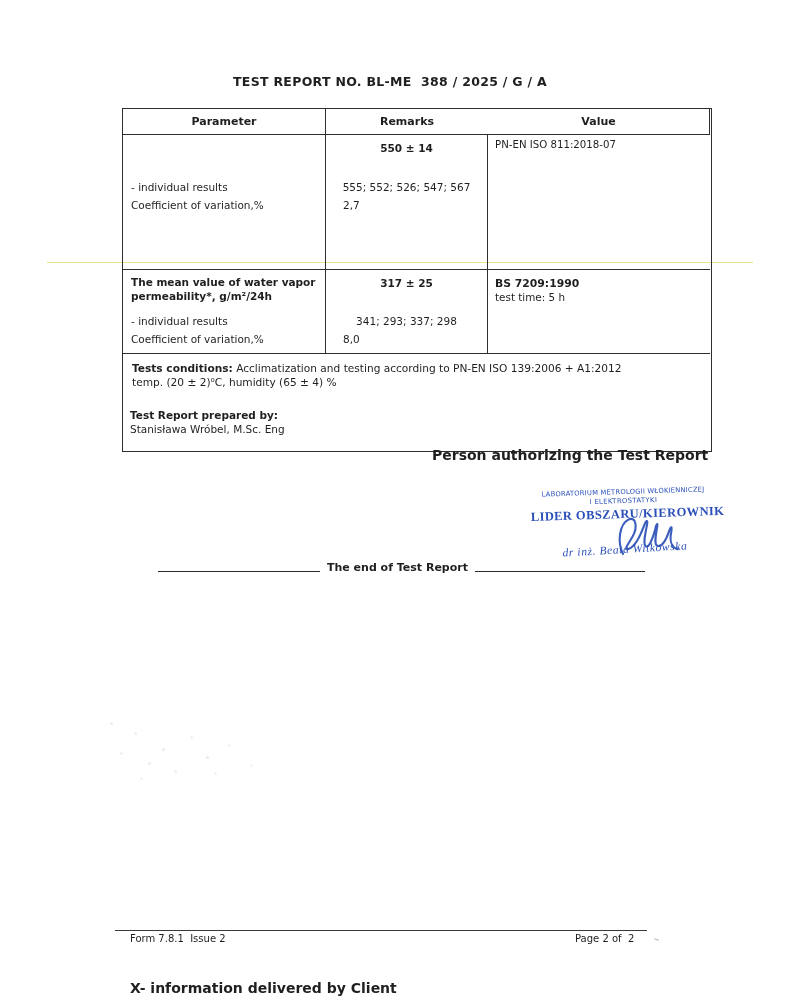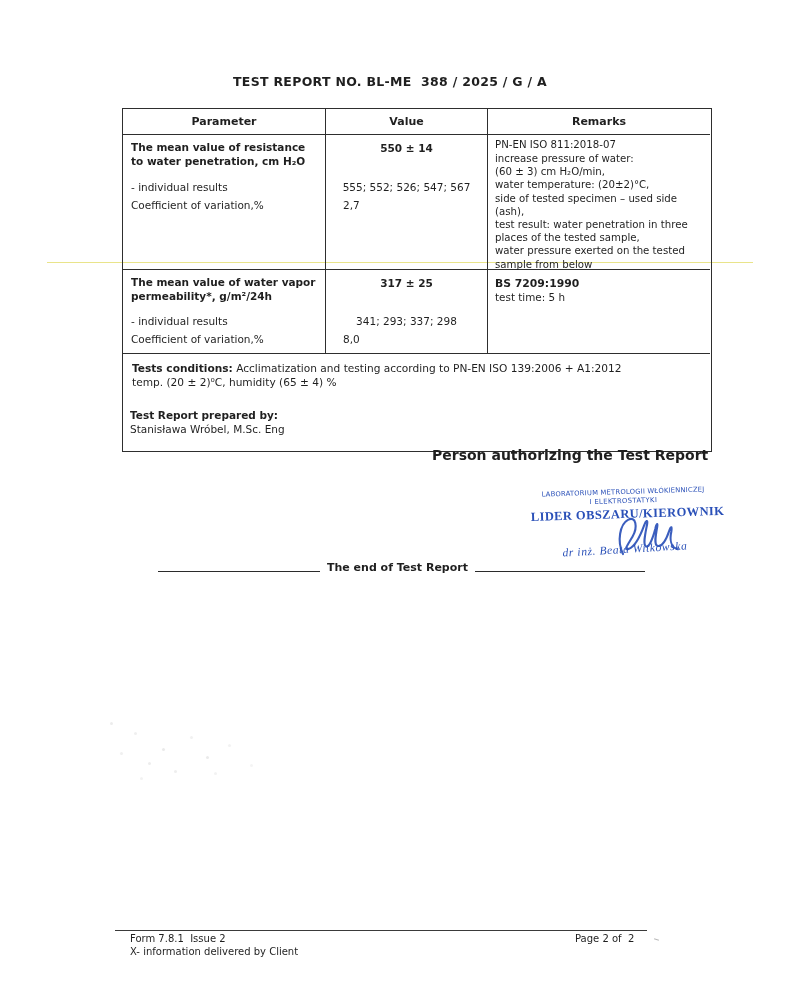--- a/index.html
+++ b/index.html
@@ -58,21 +58,21 @@
   
   .endline{left:158px;top:561px;width:492px;display:flex;align-items:flex-end;}
   .endline .rule{border-bottom:1.4px solid #2b2b2b;height:1px;margin-bottom:2px;}
   .endline .r1{width:162px;margin-right:7px;}
   .endline .r2{width:170px;margin-left:7px;}
   .endline .txt{font-weight:bold;font-size:11px;white-space:pre;}
 
   
   .footline{left:115px;top:930px;width:532px;border-top:1.6px solid #3a3a3a;height:0;}
   .footform{left:130px;top:933px;font-size:10px;white-space:pre;}
-  .footnote{left:130px;top:946px;font-size:10px;white-space:pre;}
+  .footnote{left:130px;top:980px;font-size:14px;white-space:pre;font-weight:bold;}
   .footpage{left:575px;top:933px;font-size:10px;white-space:pre;}
   .footmark{left:654px;top:939px;width:5px;height:1px;background:#b9b9b9;transform:rotate(18deg);}
 
   
   .scanline{left:47px;top:262px;width:706px;height:1.3px;opacity:.8;}
   .speckles{left:110px;top:722px;width:3px;height:3px;border-radius:50%;
     background:rgba(150,150,150,.18);
     box-shadow:24px 10px 0 rgba(150,150,150,.15),52px 26px 0 rgba(150,150,150,.2),
       80px 14px 0 rgba(150,150,150,.13),38px 40px 0 rgba(150,150,150,.17),
       96px 34px 0 rgba(150,150,150,.2),118px 22px 0 rgba(150,150,150,.12),
@@ -83,45 +83,34 @@
 </head>
 <body>
 
 <div class="abs scanline" style="background:#e4dd6d;"></div>
 
 <div class="abs title">TEST REPORT NO. BL-ME  388 / 2025 / G / A</div>
 
 <div class="abs rtable">
 
   <div class="cell hcell">Parameter</div>
+  <div class="cell hcell lastcol">Remarks</div>
   <div class="cell hcell">Value</div>
-  <div class="cell hcell lastcol">Remarks</div>
 
   <div class="cell">
-    <div class="pmain pre">The mean value of resistance
-to water penetration, cm H₂O</div>
     <div class="psub1">- individual results</div>
     <div class="psub2">Coefficient of variation,%</div>
   </div>
   <div class="cell">
     <div class="vmain">550 ± 14</div>
     <div class="vsub1">555; 552; 526; 547; 567</div>
     <div class="vsub2">2,7</div>
   </div>
   <div class="cell lastcol">
     <div class="rstd">PN-EN ISO 811:2018-07</div>
-    <div class="rrest pre">increase pressure of water:
-(60 ± 3) cm H₂O/min,
-water temperature: (20±2)°C,
-side of tested specimen – used side
-(ash),
-test result: water penetration in three
-places of the tested sample,
-water pressure exerted on the tested
-sample from below</div>
   </div>
 
   <div class="cell">
     <div class="pmain pre">The mean value of water vapor
 permeability*, g/m²/24h</div>
     <div class="psub1" style="top:45px">- individual results</div>
     <div class="psub2" style="top:63px">Coefficient of variation,%</div>
   </div>
   <div class="cell">
     <div class="vmain">317 ± 25</div>

